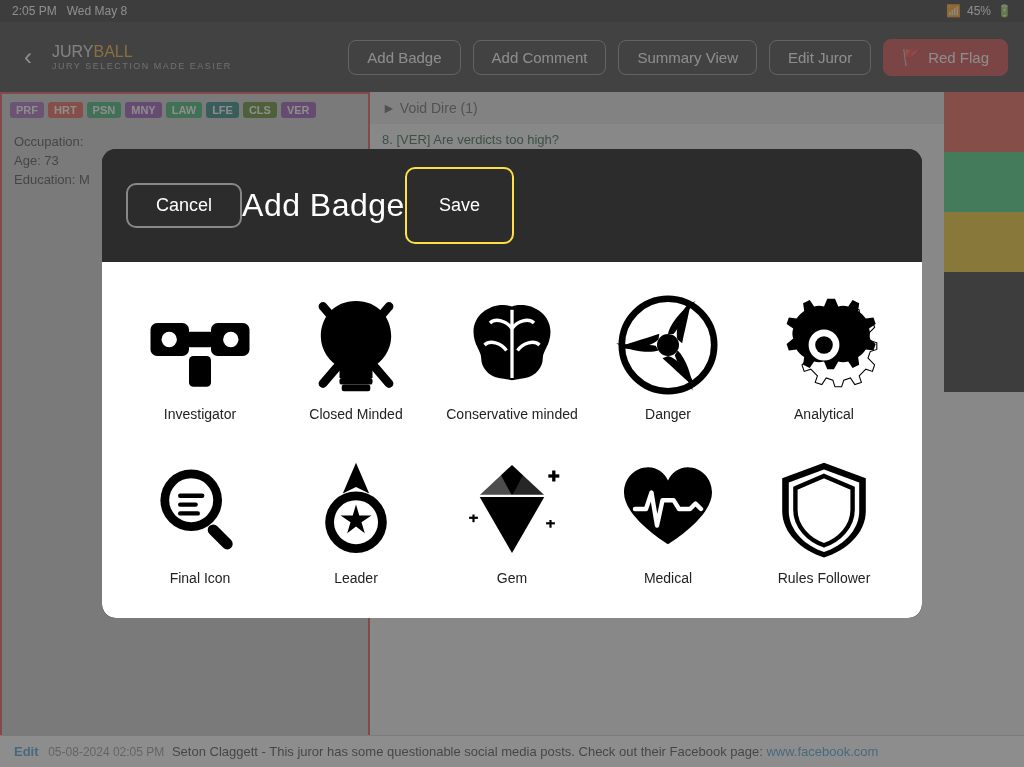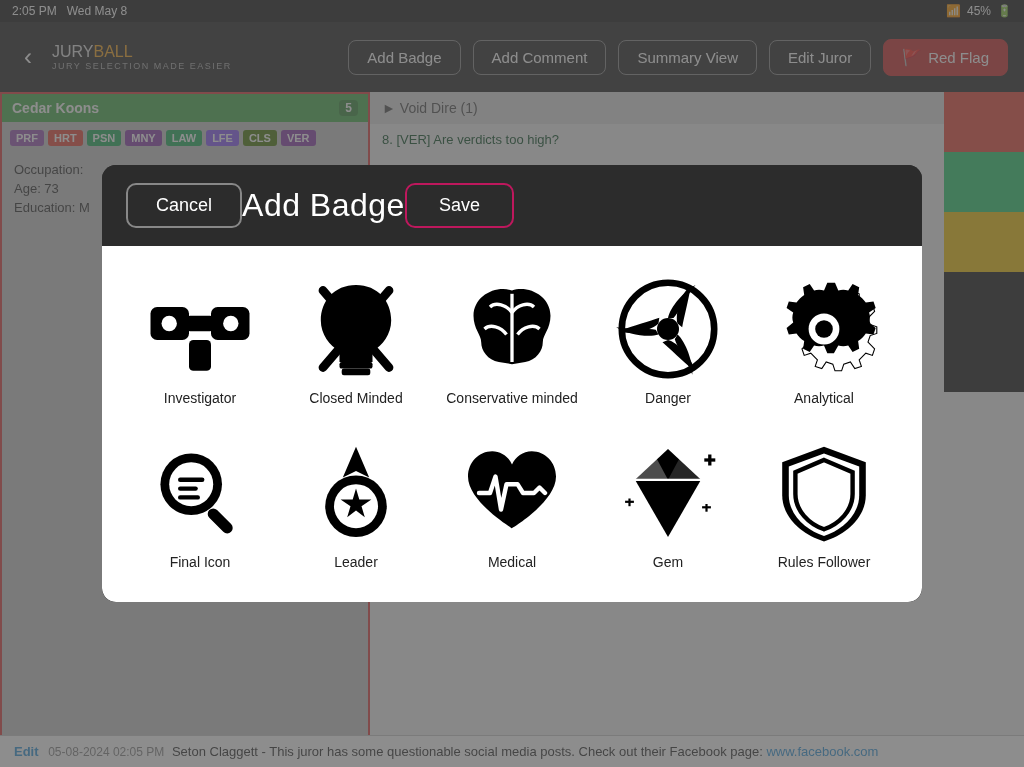--- a/index.html
+++ b/index.html
@@ -122,21 +122,21 @@
       font-size: 11px;
       font-weight: bold;
       padding: 2px 6px;
       border-radius: 3px;
     }
     .badge-prf { background: #9b59b6; }
     .badge-hrt { background: #e74c3c; }
     .badge-psn { background: #27ae60; }
     .badge-mny { background: #8e44ad; }
     .badge-law { background: #27ae60; }
-    .badge-lfe { background: #8b5cf6; }
+    .badge-lfe { background: #0f766e; }
     .badge-cls { background: #4d7c0f; }
     .badge-ver { background: #8e44ad; }
 
     .juror-info {
       padding: 8px 12px;
       font-size: 13px;
       color: #333;
     }
     .juror-info div { margin-bottom: 4px; }
 
@@ -218,23 +218,23 @@
       cursor: pointer;
     }
     .modal-title {
       color: white;
       font-size: 32px;
       font-weight: 400;
       letter-spacing: 0.5px;
     }
     .modal-save-btn {
       background: transparent;
-      border: 2px solid #be185d;
-      color: white;
-      padding: 10px 32px;
+      border: 2px solid #fde047;
+      color: white;
+      padding: 26px 32px;
       border-radius: 10px;
       font-size: 18px;
       cursor: pointer;
     }
     .modal-body {
       background: white;
       padding: 20px 24px 24px;
       border-radius: 0 0 14px 14px;
     }
     .badge-grid {
@@ -297,24 +297,20 @@
   <button class="header-btn">Edit Juror</button>
   <button class="header-btn red-flag">
     <span class="flag-icon">🚩</span>
     <span>Red Flag</span>
   </button>
 </div>
 
 <div class="main-content">
 
   <div class="sidebar">
-    <div class="sidebar-header">
-      <span>Cedar Koons</span>
-      <span class="sidebar-header-num">5</span>
-    </div>
     <div class="badges-row">
       <span class="badge-tag badge-prf">PRF</span>
       <span class="badge-tag badge-hrt">HRT</span>
       <span class="badge-tag badge-psn">PSN</span>
       <span class="badge-tag badge-mny">MNY</span>
       <span class="badge-tag badge-law">LAW</span>
       <span class="badge-tag badge-lfe">LFE</span>
       <span class="badge-tag badge-cls">CLS</span>
       <span class="badge-tag badge-ver">VER</span>
     </div>
@@ -469,52 +465,52 @@
               <path d="M38 36 L50 8 L62 36 L50 30 Z" fill="black"></path>
             </svg>
           </div>
           <span class="badge-label">Leader</span>
         </div>
 
         <div class="badge-item">
           <div class="badge-svg">
             <svg viewBox="0 0 100 100" fill="black" xmlns="http://www.w3.org/2000/svg">
 
-              <path d="M50 82 C50 82 10 58 10 35 C10 22 20 12 32 12 C40 12 47 17 50 24 C53 17 60 12 68 12 C80 12 90 22 90 35 C90 58 50 82 50 82Z" fill="black"></path>
-
-              <polyline points="20,50 30,50 35,35 40,65 45,42 55,42 60,50 70,50 75,45 80,50" stroke="white" stroke-width="4" fill="none" stroke-linecap="round" stroke-linejoin="round"></polyline>
-            </svg>
-          </div>
-          <span class="badge-label">Medical</span>
-        </div>
-
-        <div class="badge-item">
-          <div class="badge-svg">
-            <svg viewBox="0 0 100 100" fill="black" xmlns="http://www.w3.org/2000/svg">
-
               <polygon points="50,10 80,38 50,90 20,38" fill="black"></polygon>
               <polygon points="20,38 50,38 35,10" fill="white" opacity="0.3"></polygon>
               <polygon points="80,38 50,38 65,10" fill="white" opacity="0.15"></polygon>
               <line x1="20" y1="38" x2="80" y2="38" stroke="white" stroke-width="2"></line>
 
               <line x1="88" y1="15" x2="88" y2="25" stroke="black" stroke-width="3"></line>
               <line x1="83" y1="20" x2="93" y2="20" stroke="black" stroke-width="3"></line>
               <line x1="15" y1="55" x2="15" y2="62" stroke="black" stroke-width="2"></line>
               <line x1="11" y1="58" x2="19" y2="58" stroke="black" stroke-width="2"></line>
               <line x1="85" y1="60" x2="85" y2="67" stroke="black" stroke-width="2"></line>
               <line x1="81" y1="63" x2="89" y2="63" stroke="black" stroke-width="2"></line>
             </svg>
           </div>
           <span class="badge-label">Gem</span>
         </div>
 
         <div class="badge-item">
           <div class="badge-svg">
             <svg viewBox="0 0 100 100" fill="black" xmlns="http://www.w3.org/2000/svg">
 
+              <path d="M50 82 C50 82 10 58 10 35 C10 22 20 12 32 12 C40 12 47 17 50 24 C53 17 60 12 68 12 C80 12 90 22 90 35 C90 58 50 82 50 82Z" fill="black"></path>
+
+              <polyline points="20,50 30,50 35,35 40,65 45,42 55,42 60,50 70,50 75,45 80,50" stroke="white" stroke-width="4" fill="none" stroke-linecap="round" stroke-linejoin="round"></polyline>
+            </svg>
+          </div>
+          <span class="badge-label">Medical</span>
+        </div>
+
+        <div class="badge-item">
+          <div class="badge-svg">
+            <svg viewBox="0 0 100 100" fill="black" xmlns="http://www.w3.org/2000/svg">
+
               <path d="M50 8 L88 22 L88 52 C88 72 70 88 50 94 C30 88 12 72 12 52 L12 22 Z" fill="black"></path>
               <path d="M50 14 L82 26 L82 52 C82 70 66 84 50 89 C34 84 18 70 18 52 L18 26 Z" fill="white"></path>
 
               <path d="M50 20 L76 31 L76 51 C76 66 64 78 50 83 C36 78 24 66 24 51 L24 31 Z" fill="none" stroke="black" stroke-width="4"></path>
             </svg>
           </div>
           <span class="badge-label">Rules Follower</span>
         </div>
 
       </div>

